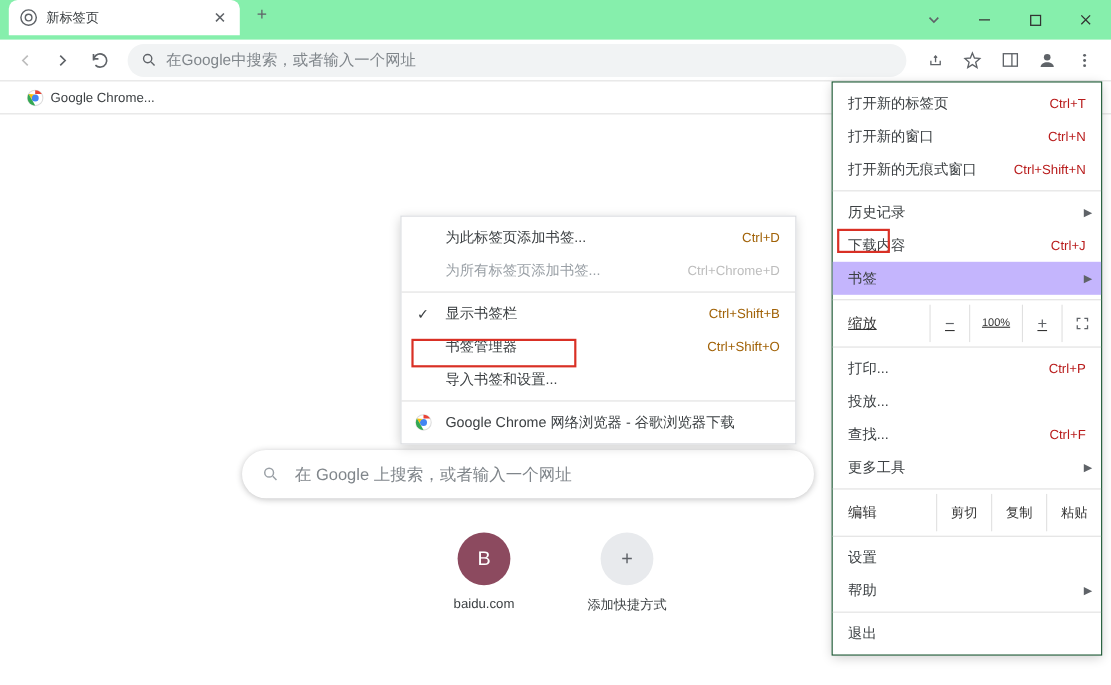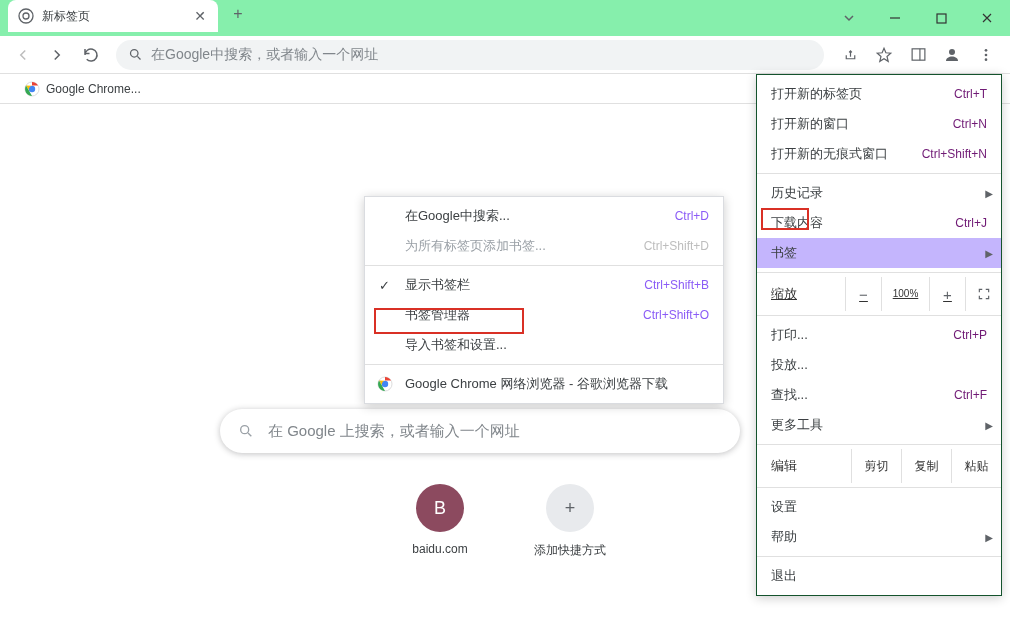--- a/index.html
+++ b/index.html
@@ -39,39 +39,39 @@
 .shortcut { display: flex; flex-direction: column; align-items: center; gap: 10px; width: 100px; }
 .shortcut-tile { width: 48px; height: 48px; border-radius: 50%; background: #e8eaed; display: flex; align-items: center; justify-content: center; font-size: 18px; color: #5f6368; }
 .shortcut-tile.letter { background: #8c4a5f; color: #fff; font-weight: 500; }
 .shortcut-label { font-size: 12px; color: #3c4043; }
 
 
 .main-menu { position: absolute; top: 74px; right: 8px; width: 246px; background: #fff; box-shadow: 0 2px 10px rgba(0,0,0,.2); border: 1px solid #14532d; padding: 4px 0; z-index: 10; }
 .menu-row { height: 30px; display: flex; align-items: center; padding: 0 14px; font-size: 13px; color: #3c4043; position: relative; }
 .menu-row.hover { background: #c4b5fd; justify-content: center; }
 .menu-label { flex: 1; }
-.menu-shortcut { color: #701a75; font-size: 12px; }
+.menu-shortcut { color: #b91c1c; font-size: 12px; }
 .menu-arrow { position: absolute; right: 8px; color: #5f6368; font-size: 10px; }
 .menu-sep { height: 1px; background: #e0e0e0; margin: 4px 0; }
 .zoom-row { height: 34px; display: flex; align-items: center; padding: 0 0 0 14px; text-decoration: underline; }
 .zoom-label { flex: 1; font-size: 13px; }
 .zoom-btn { width: 36px; height: 34px; display: flex; align-items: center; justify-content: center; border-left: 1px solid #e0e0e0; color: #5f6368; font-size: 15px; }
 .zoom-val { width: 48px; text-align: center; font-size: 10px; border-left: 1px solid #e0e0e0; height: 34px; line-height: 34px; }
 .edit-row { height: 34px; display: flex; align-items: center; padding: 0 0 0 14px; }
 .edit-label { flex: 1; font-size: 13px; }
 .edit-btn { width: 50px; height: 34px; display: flex; align-items: center; justify-content: center; border-left: 1px solid #e0e0e0; font-size: 12px; }
 .red-box { border: 2px solid #d93025; position: absolute; }
 .red-box-1 { top: 133px; left: 4px; width: 48px; height: 22px; pointer-events: none; }
 .red-box-2 { position: absolute; top: 308px; left: 374px; width: 150px; height: 26px; pointer-events: none; z-index: 30; }
 
 
 .submenu { position: absolute; top: 196px; left: 364px; width: 360px; background: #fff; box-shadow: 0 2px 10px rgba(0,0,0,.2); border: 1px solid #dadce0; padding: 4px 0; z-index: 20; }
 .sub-row { height: 30px; display: flex; align-items: center; padding: 0 14px 0 40px; font-size: 13px; color: #3c4043; position: relative; }
 .sub-row.disabled { color: #9aa0a6; }
-.sub-shortcut { margin-left: auto; color: #8b5cf6; font-size: 12px; }
+.sub-shortcut { margin-left: auto; color: #a16207; font-size: 12px; }
 .sub-row.disabled .sub-shortcut { color: #bdbdbd; }
 .sub-check { position: absolute; left: 14px; color: #3c4043; }
 .sub-icon { position: absolute; left: 12px; width: 16px; height: 16px; }
 
 svg { display: block; }
 </style>
 </head>
 <body>
 
 <div class="titlebar">
@@ -276,26 +276,26 @@
       <span class="menu-arrow">▶</span>
     </div>
   <div class="menu-sep"></div>
   <div class="menu-row">
       <span class="menu-label">退出</span>
     </div>
 </div>
 
 <div class="submenu">
   <div class="sub-row">
-      <span>在Google中搜索...</span>
+      <span>为此标签页添加书签...</span>
       <span class="sub-shortcut">Ctrl+D</span>
     </div>
   <div class="sub-row disabled">
       <span>为所有标签页添加书签...</span>
-      <span class="sub-shortcut">Ctrl+Shift+D</span>
+      <span class="sub-shortcut">Ctrl+Chrome+D</span>
     </div>
   <div class="menu-sep"></div>
   <div class="sub-row">
       <span class="sub-check">✓</span>
       <span>显示书签栏</span>
       <span class="sub-shortcut">Ctrl+Shift+B</span>
     </div>
   <div class="sub-row">
       <span>书签管理器</span>
       <span class="sub-shortcut">Ctrl+Shift+O</span>

